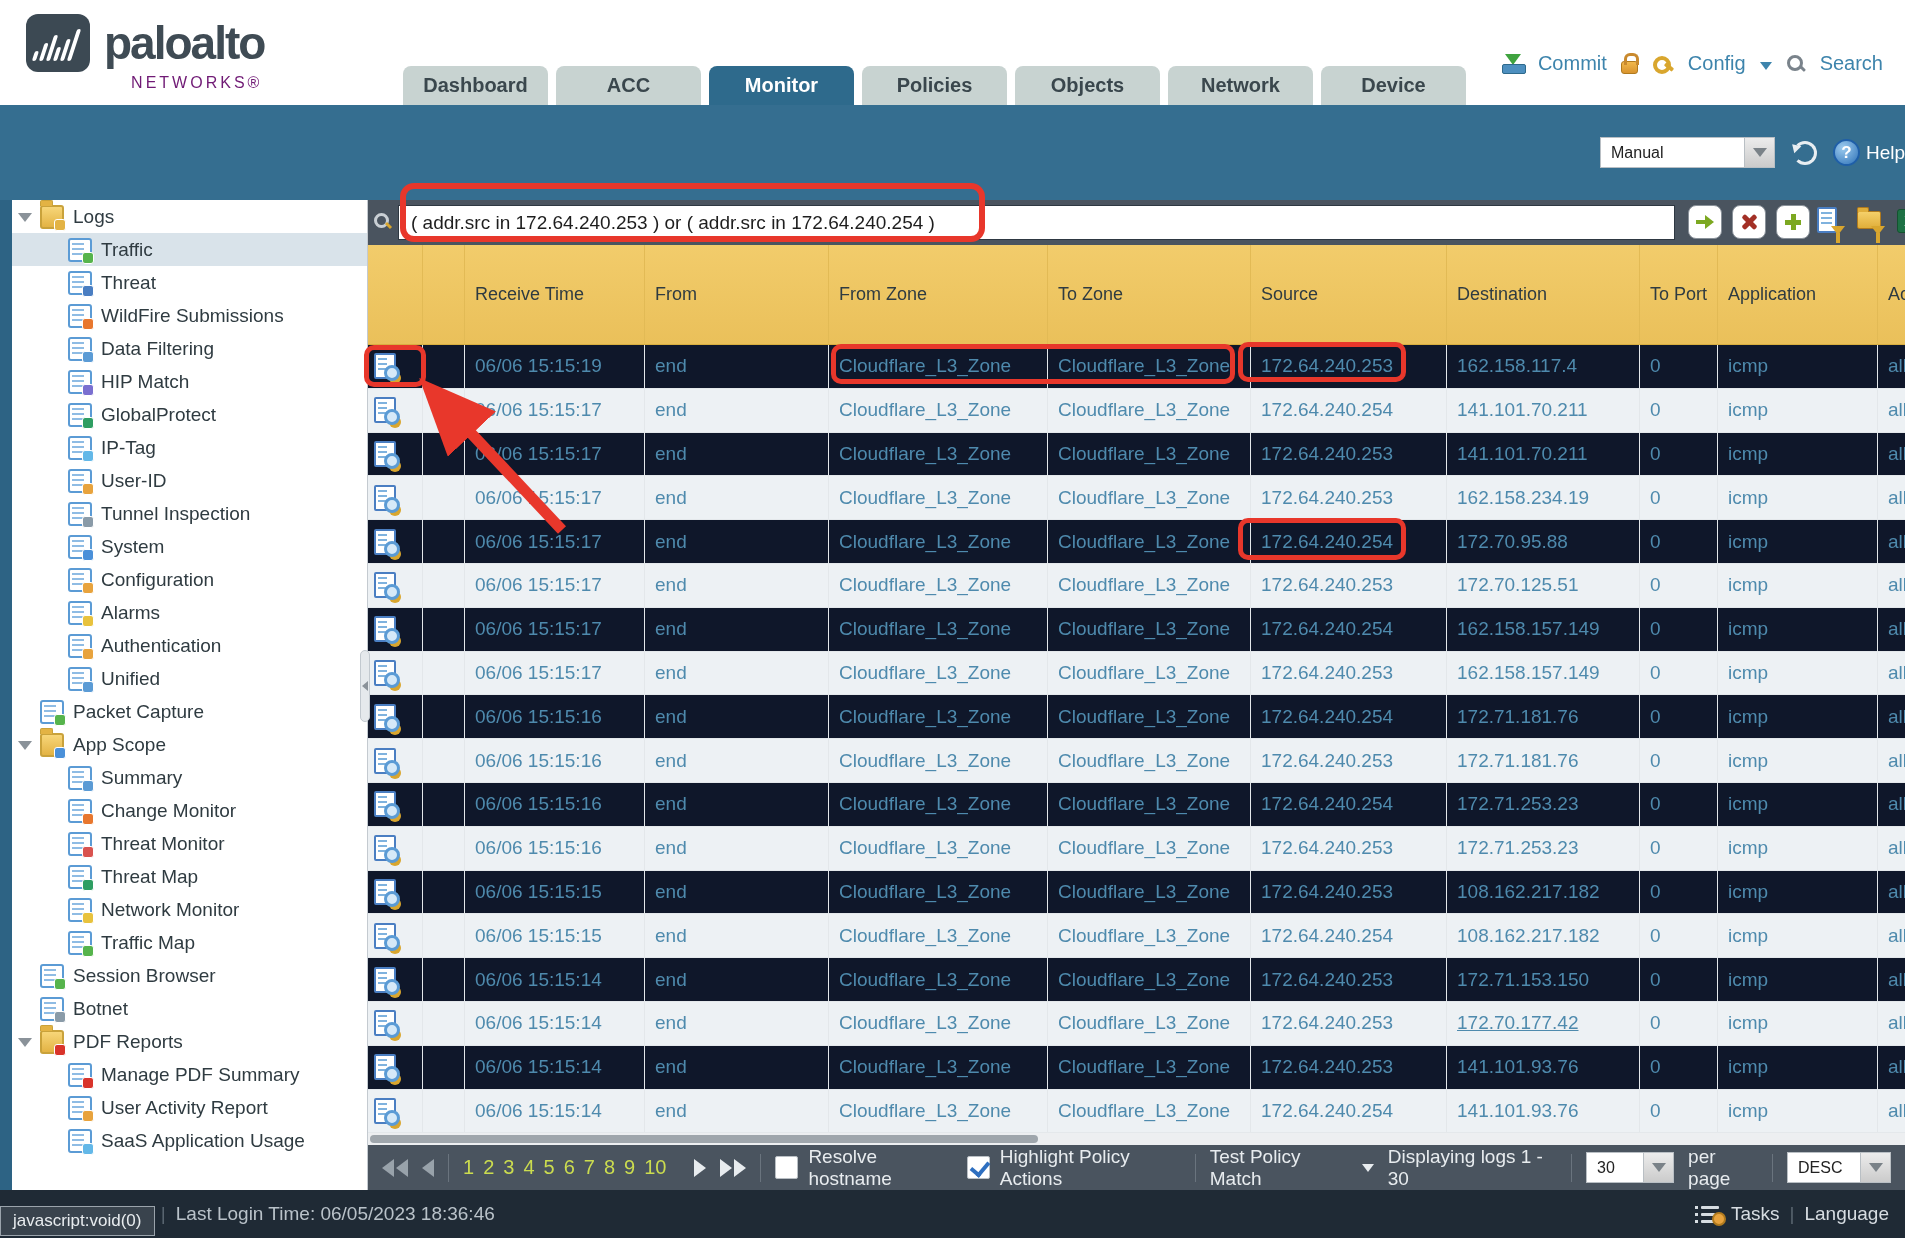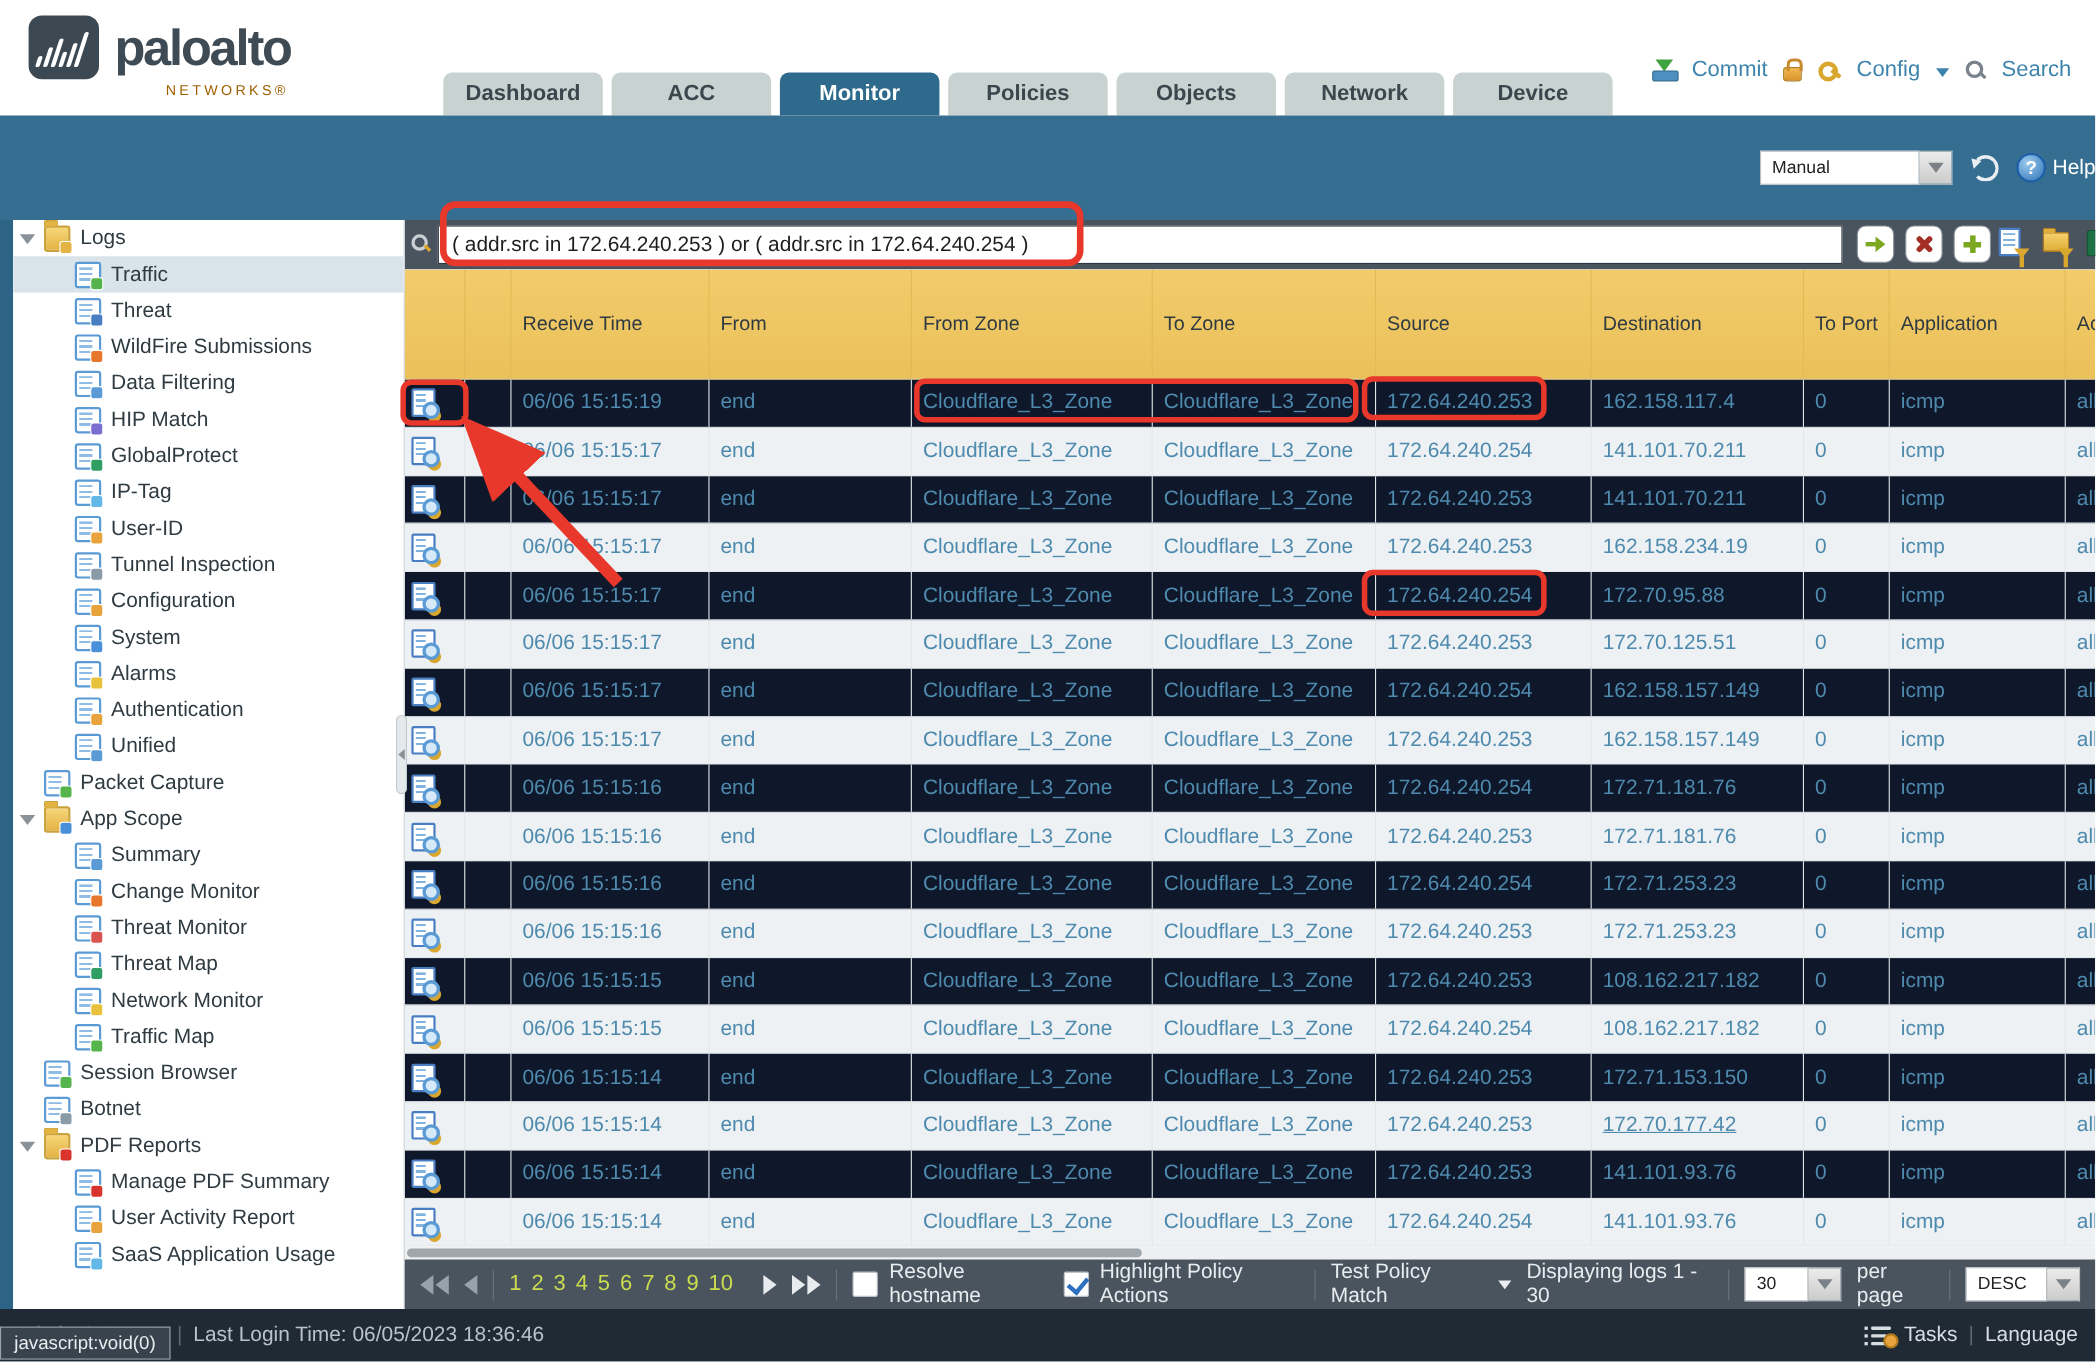--- a/index.html
+++ b/index.html
@@ -7,21 +7,21 @@
   #app { position:relative; width:1905px; height:1238px; overflow:hidden; background:#fff; }
 
   
   .topbar { position:absolute; left:0; top:0; width:1905px; height:105px; background:#fff; }
   .logo { position:absolute; left:26px; top:14px; display:flex; }
   .logo-box { width:64px; height:58px; background:#3C4953; border-radius:12px; position:relative; overflow:hidden; }
   .logo-bars { position:absolute; left:11px; bottom:11px; display:flex; align-items:flex-end; gap:3px; transform:skewX(-18deg); }
   .logo-bars i { display:block; width:4px; background:#fff; border-radius:2px; }
   .brand-text { margin-left:14px; position:relative; }
   .brand-name { font-size:46px; font-weight:600; color:#3F4B54; letter-spacing:-2px; line-height:58px; }
-  .brand-sub { position:absolute; right:2px; top:60px; font-size:13px; letter-spacing:3px; color:#a16207; }
+  .brand-sub { position:absolute; right:2px; top:60px; font-size:16px; letter-spacing:3px; color:#701a75; }
 
   .tabs { position:absolute; left:403px; top:66px; display:flex; gap:8px; }
   .tab { width:145px; height:39px; background:#C8D3D1; border-radius:8px 8px 0 0; text-align:center;
          line-height:39px; font-size:20px; font-weight:600; color:#3A474D; cursor:pointer; }
   .tab.active { background:#2E6A8C; color:#fff; }
 
   .top-actions { position:absolute; right:22px; top:52px; display:flex; align-items:center; gap:14px;
                  font-size:20px; color:#3D84AC; }
   .commit-icon { width:22px; height:22px; position:relative; }
   .commit-icon::before { content:""; position:absolute; left:3px; top:1px; border-left:8px solid transparent; border-right:8px solid transparent; border-top:11px solid #3FA33F; }
@@ -289,30 +289,30 @@
       <div class="tree-item lvl1">
         <span class="tree-spacer"></span>
         <span class="tree-icon">
           <i class="badge" style="background: rgb(138, 155, 168);"></i>
         </span>
         <span class="tree-label">Tunnel Inspection</span>
       </div>
       <div class="tree-item lvl1">
         <span class="tree-spacer"></span>
         <span class="tree-icon">
+          <i class="badge" style="background: rgb(74, 144, 217);"></i>
+        </span>
+        <span class="tree-label">System</span>
+      </div>
+      <div class="tree-item lvl1">
+        <span class="tree-spacer"></span>
+        <span class="tree-icon">
           <i class="badge" style="background: rgb(232, 163, 61);"></i>
         </span>
         <span class="tree-label">Configuration</span>
-      </div>
-      <div class="tree-item lvl1">
-        <span class="tree-spacer"></span>
-        <span class="tree-icon">
-          <i class="badge" style="background: rgb(74, 144, 217);"></i>
-        </span>
-        <span class="tree-label">System</span>
       </div>
       <div class="tree-item lvl1">
         <span class="tree-spacer"></span>
         <span class="tree-icon">
           <i class="badge" style="background: rgb(232, 194, 61);"></i>
         </span>
         <span class="tree-label">Alarms</span>
       </div>
       <div class="tree-item lvl1">
         <span class="tree-spacer"></span>

